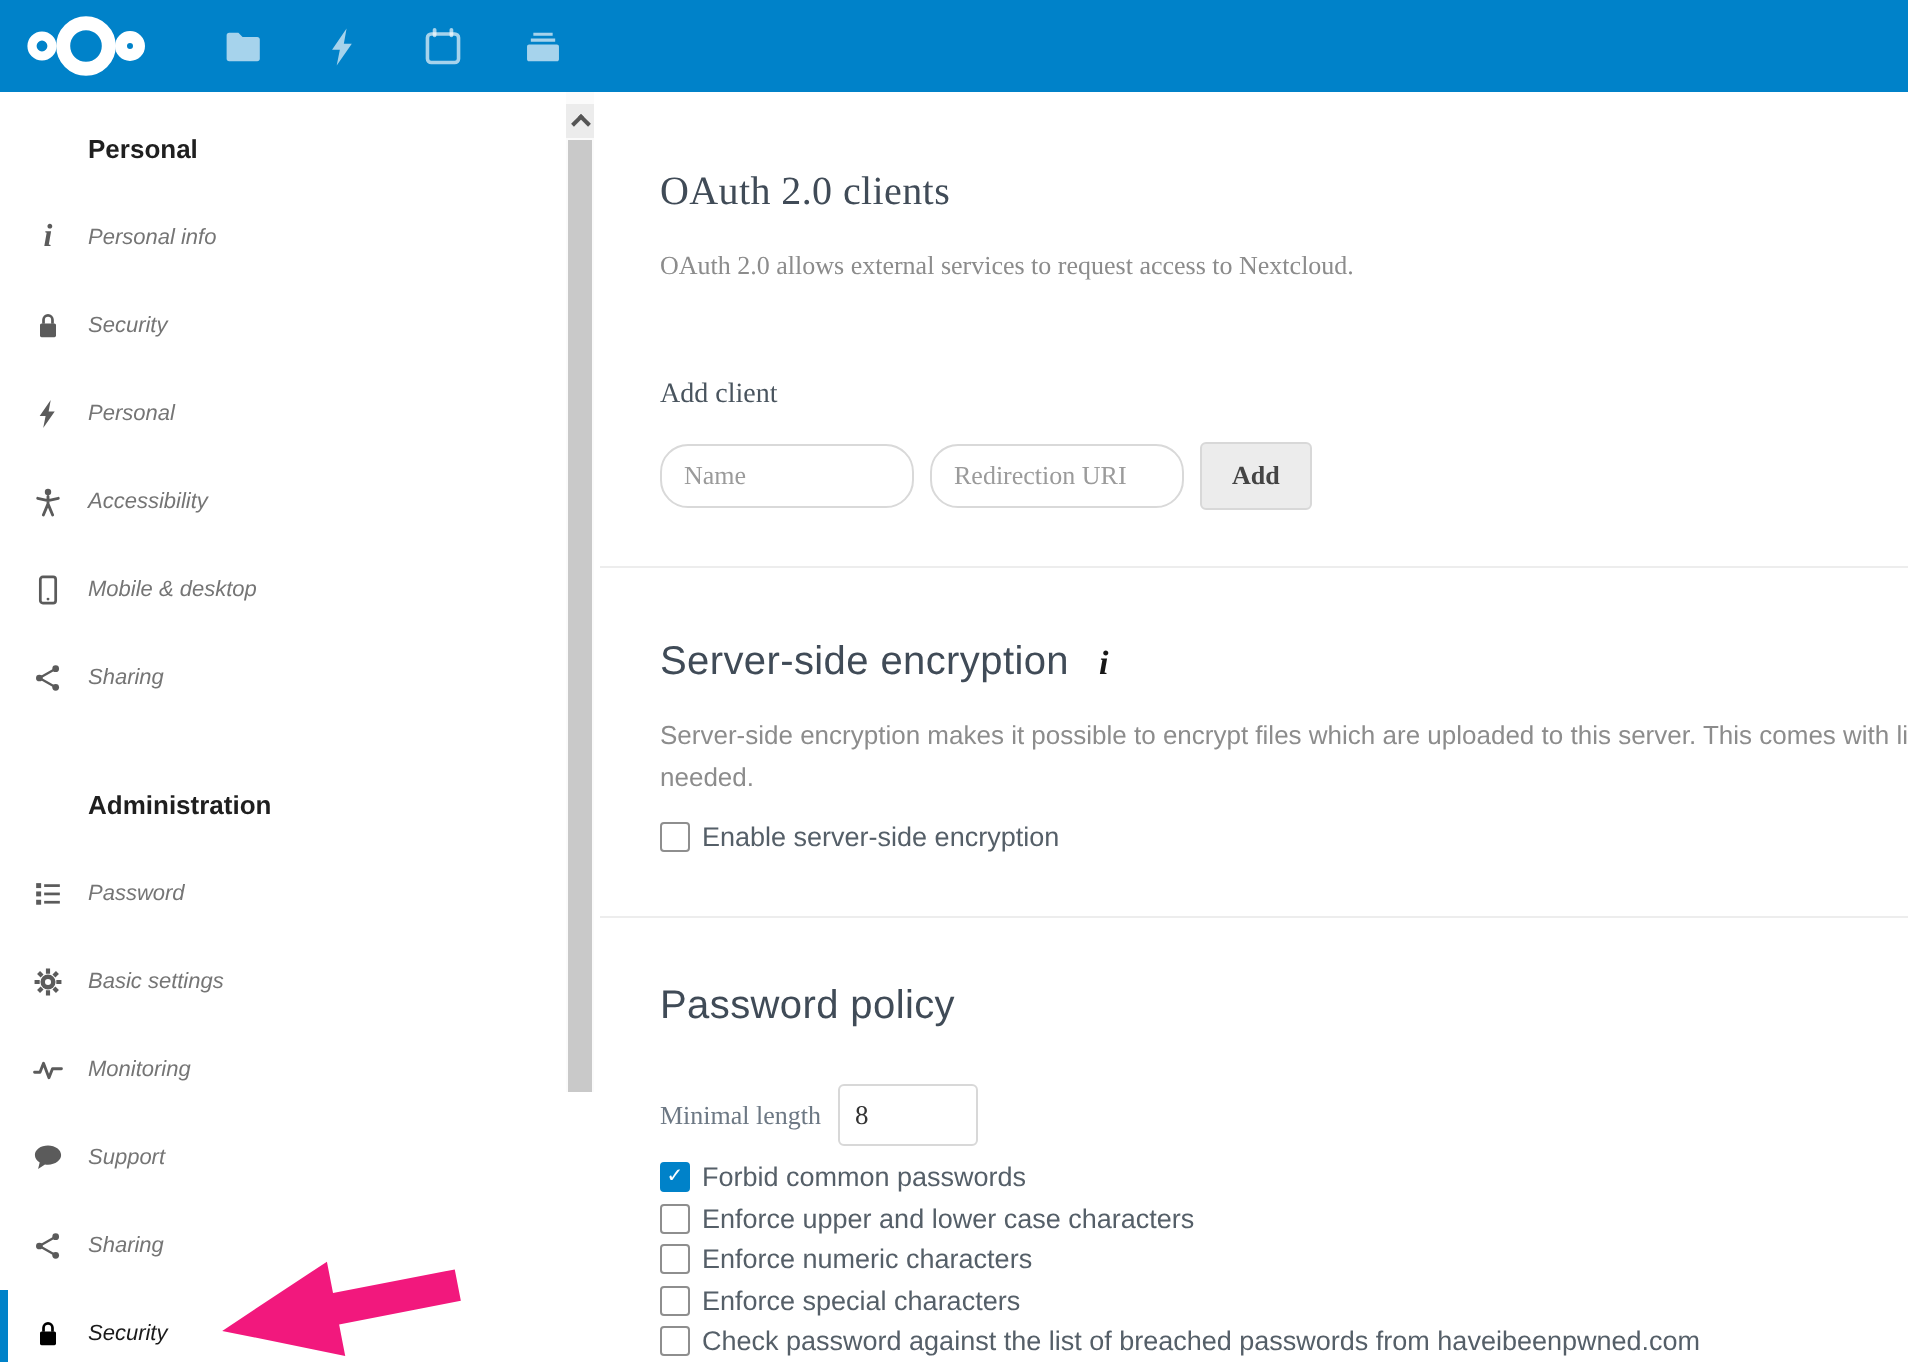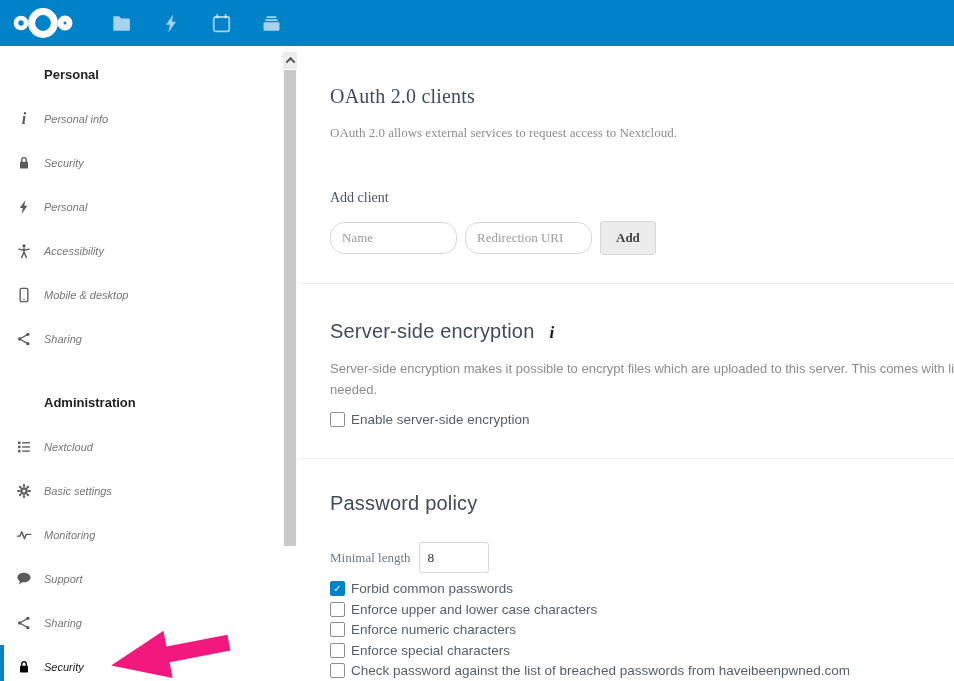--- a/index.html
+++ b/index.html
@@ -175,21 +175,21 @@
               <span class="icon ic-list">
                 <svg viewBox="0 0 20 20">
                   <rect x="2.6" y="3.2" width="3.1" height="3.1"></rect>
                   <rect x="7.6" y="3.9" width="9.8" height="1.7"></rect>
                   <rect x="2.6" y="8.4" width="3.1" height="3.1"></rect>
                   <rect x="7.6" y="9.1" width="9.8" height="1.7"></rect>
                   <rect x="2.6" y="13.6" width="3.1" height="3.1"></rect>
                   <rect x="7.6" y="14.3" width="9.8" height="1.7"></rect>
                 </svg>
               </span>
-              <span class="sb-label">Nextcloud</span>
+              <span class="sb-label">Password</span>
             </div>
             <div class="sb-item">
               <span class="icon ic-gear">
                 <svg viewBox="0 0 20 20">
                   <path d="M10 1.6v3.2M10 15.2v3.2M1.6 10h3.2M15.2 10h3.2M4.1 4.1l2.2 2.2M13.7 13.7l2.2 2.2M15.9 4.1l-2.2 2.2M6.3 13.7l-2.2 2.2" stroke="currentColor" stroke-width="2.6" fill="none"></path>
                   <circle cx="10" cy="10" r="4.7"></circle>
                   <circle cx="10" cy="10" r="1.9" fill="#fff"></circle>
                 </svg>
               </span>
               <span class="sb-label">Basic settings</span>

